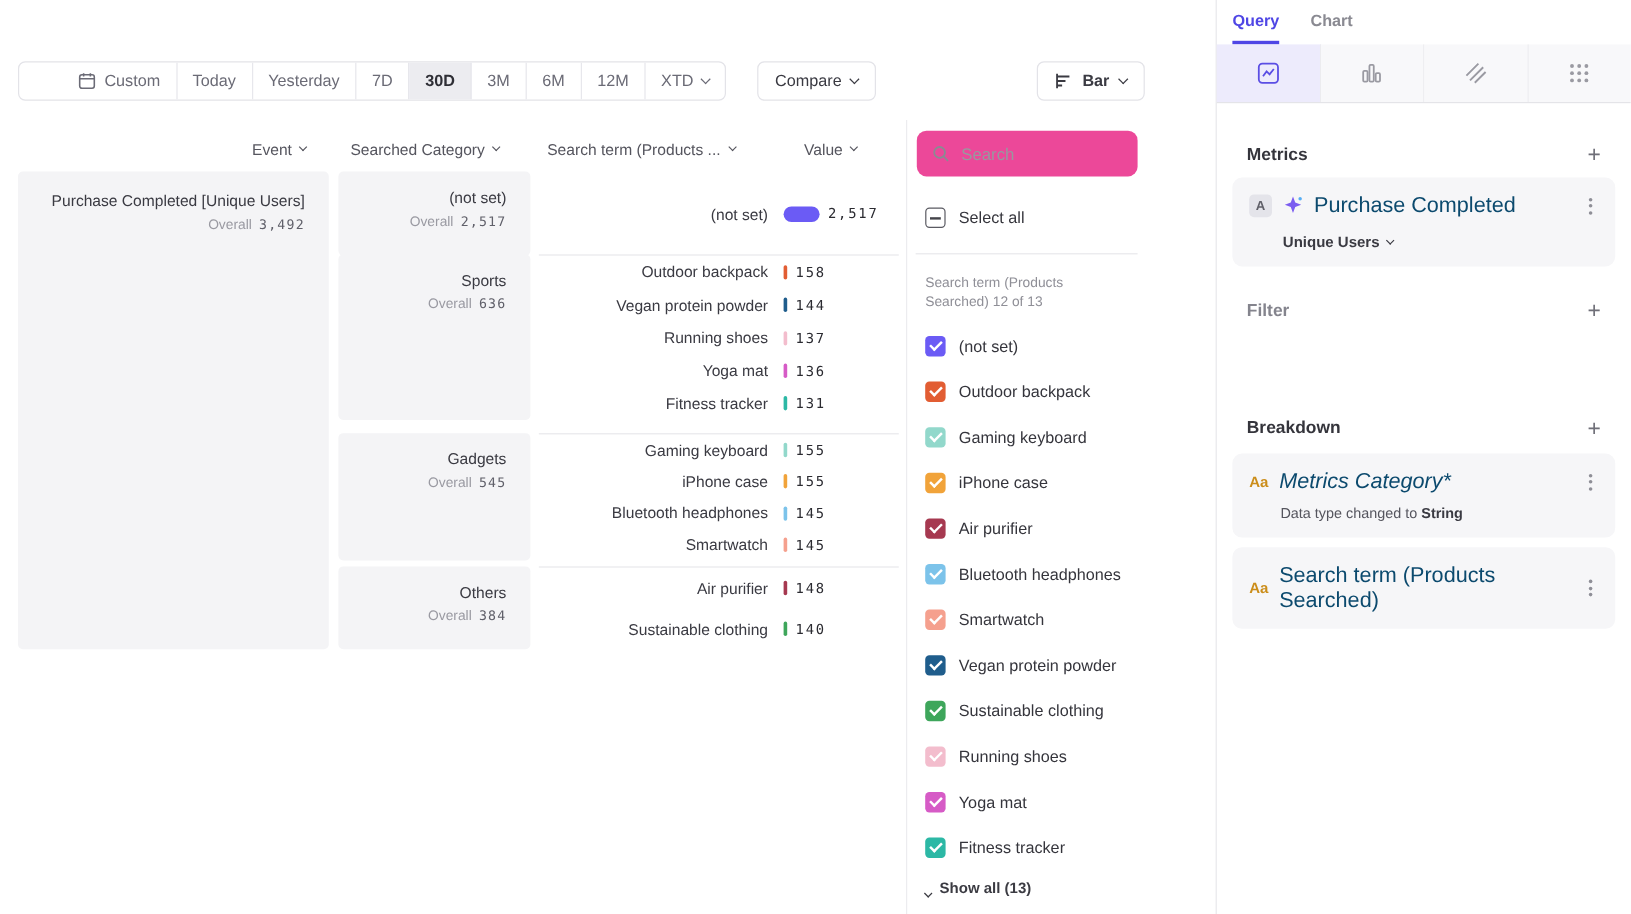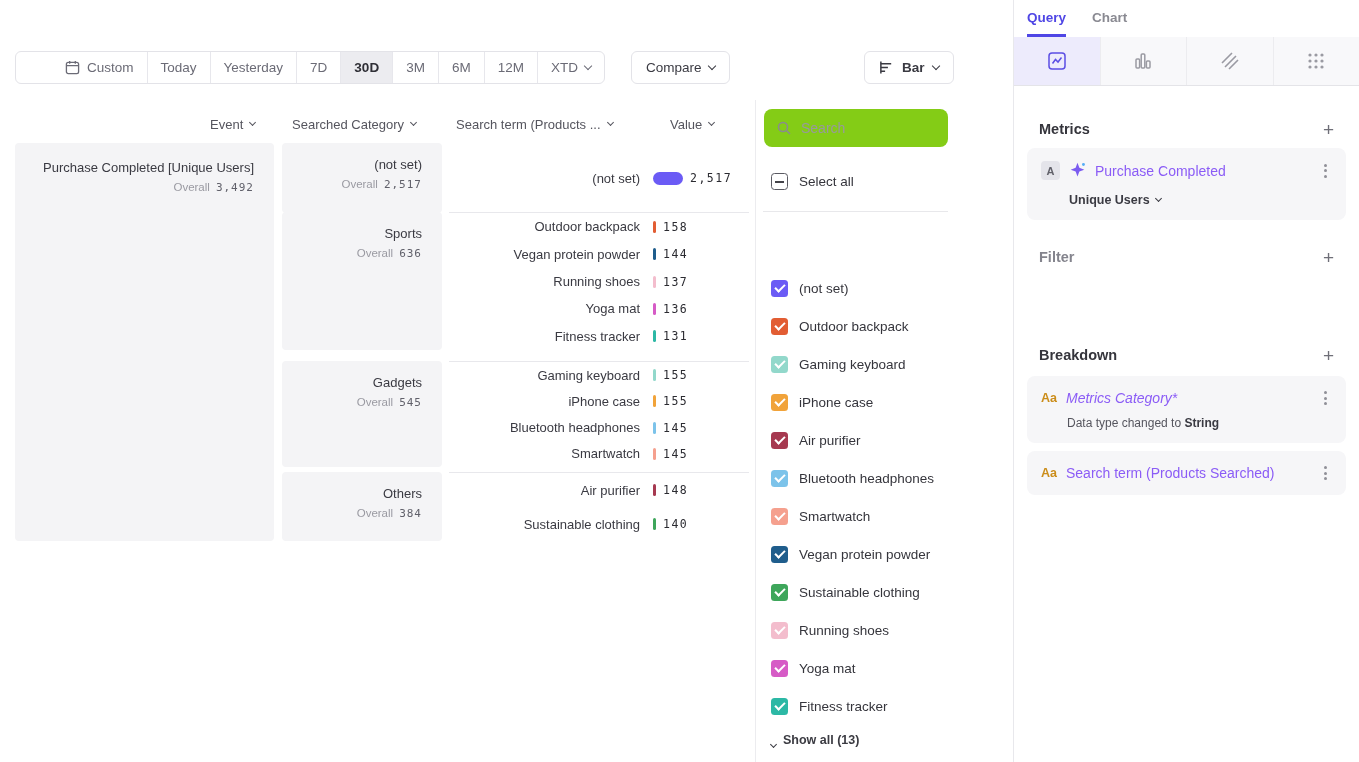--- a/index.html
+++ b/index.html
@@ -33,21 +33,21 @@
   .rows-group { position:absolute; left:449px; width:300px; display:flex; flex-direction:column; }
   .rows-group.bt { border-top:1px solid #e8e8ec; }
   .trow { flex:1; display:flex; align-items:center; }
   .trow .term { width:191px; text-align:right; font-size:13px; color:#3a3a42; white-space:nowrap; }
   .trow .bar { margin-left:13px; height:12px; width:3px; border-radius:1.5px; flex:none; }
   .trow .bar.big { height:13px; border-radius:6.5px; }
   .trow .val { margin-left:7px; font-family:"DejaVu Sans Mono", monospace; font-size:11.5px; color:#2b2b31; letter-spacing:1.5px; }
 
   
   .legend { position:absolute; left:755px; top:100px; width:258px; height:662px; border-left:1px solid #ececef; }
-  .search-box { position:absolute; left:8px; top:9px; width:184px; height:38px; background:#84cc16; border-radius:8px; display:flex; align-items:center; gap:9px; padding:0 12px; }
+  .search-box { position:absolute; left:8px; top:9px; width:184px; height:38px; background:#ec4899; border-radius:8px; display:flex; align-items:center; gap:9px; padding:0 12px; }
   .search-box input { border:none; outline:none; background:transparent; font-size:14px; color:#3a3a42; width:130px; font-family:"Liberation Sans", sans-serif; }
   .search-box input::placeholder { color:#98989f; }
   .cbx { width:17px; height:17px; border-radius:3.5px; display:flex; align-items:center; justify-content:center; flex:none; cursor:pointer; }
   .cbx::after { content:""; width:4px; height:8px; border-right:2px solid #fff; border-bottom:2px solid #fff; transform:rotate(45deg); margin-top:-2px; }
   .cbx.ind { background:#fff; border:1.5px solid #5a5a62; }
   .cbx.ind::after { width:9px; height:0; border:none; border-bottom:2px solid #44444a; transform:none; margin:0; }
   .select-all { position:absolute; left:15px; top:73px; display:flex; align-items:center; gap:11px; font-size:13.5px; color:#35353c; cursor:pointer; }
   .legend-divider { position:absolute; left:7px; top:111px; width:185px; border-top:1px solid #e8e8eb; }
   .legend-label { position:absolute; left:15px; top:128px; width:160px; font-size:11.5px; line-height:1.4; color:#8f8f97; }
   .legend-items { position:absolute; left:15px; top:169px; width:230px; }
@@ -63,21 +63,21 @@
   .icon-cell { flex:1; background:#f8f8fa; border-right:1px solid #ececef; display:flex; align-items:center; justify-content:center; color:#9a9aa2; cursor:pointer; }
   .icon-cell:last-child { border-right:none; }
   .icon-cell.active { background:#edebfc; color:#5b4ee4; }
   .qbody { padding:34px 13px 0; }
   .sec-h { display:flex; justify-content:space-between; align-items:center; padding:0 12px; font-size:14.5px; font-weight:bold; color:#35353c; height:18px; }
   .sec-h.muted { color:#84848d; }
   .plus { font-size:19px; font-weight:normal; color:#6f6f78; cursor:pointer; line-height:1; }
   .card { background:#f6f6f8; border-radius:8px; padding:13px 14px; margin-top:10px; }
   .card-row { display:flex; align-items:center; gap:9px; }
   .badge-a { width:19px; height:19px; background:#e4e4ea; border-radius:4px; display:flex; align-items:center; justify-content:center; font-size:11px; font-weight:bold; color:#606069; flex:none; }
-  .card-name { font-size:14px; color:#8b5cf6; }
+  .card-name { font-size:18px; color:#0c4a6e; }
   .card-name.it { font-style:italic; }
   .kebab { margin-left:auto; width:14px; display:flex; flex-direction:column; align-items:center; gap:2.5px; cursor:pointer; padding:2px 0; }
   .kebab i { width:3px; height:3px; border-radius:50%; background:#8f8f97; }
   .agg-row { margin-top:13px; padding-left:28px; display:flex; align-items:center; gap:6px; font-size:12.5px; font-weight:bold; color:#3a3a42; cursor:pointer; }
   .aa { font-size:12.5px; font-weight:bold; color:#cb8d1a; flex:none; }
   .note-row { margin-top:9px; padding-left:26px; font-size:12px; color:#55555e; }
   .note-row b { color:#3a3a42; }
   .gap28 { margin-top:28px; } .gap52 { margin-top:80px; } .gap12 { margin-top:12px; }
   .card.tight { margin-top:8px; padding:13px 14px; }
 </style>
@@ -264,20 +264,21 @@
           <circle cx="7" cy="7" r="4.5"></circle>
           <path d="M10.5 10.5L14 14"></path>
         </svg>
       <input type="text" placeholder="Search" style="">
     </div>
     <div class="select-all">
       <span class="cbx ind"></span>
       <span>Select all</span>
     </div>
     <div class="legend-divider"></div>
+    <div class="legend-label">Search term (Products Searched) 12 of 13</div>
     <div class="legend-items">
       <div class="litem">
           <span class="cbx" style="background-color: rgb(107, 91, 245);"></span>
           <span>(not set)</span>
         </div>
       <div class="litem">
           <span class="cbx" style="background-color: rgb(226, 93, 51);"></span>
           <span>Outdoor backpack</span>
         </div>
       <div class="litem">

